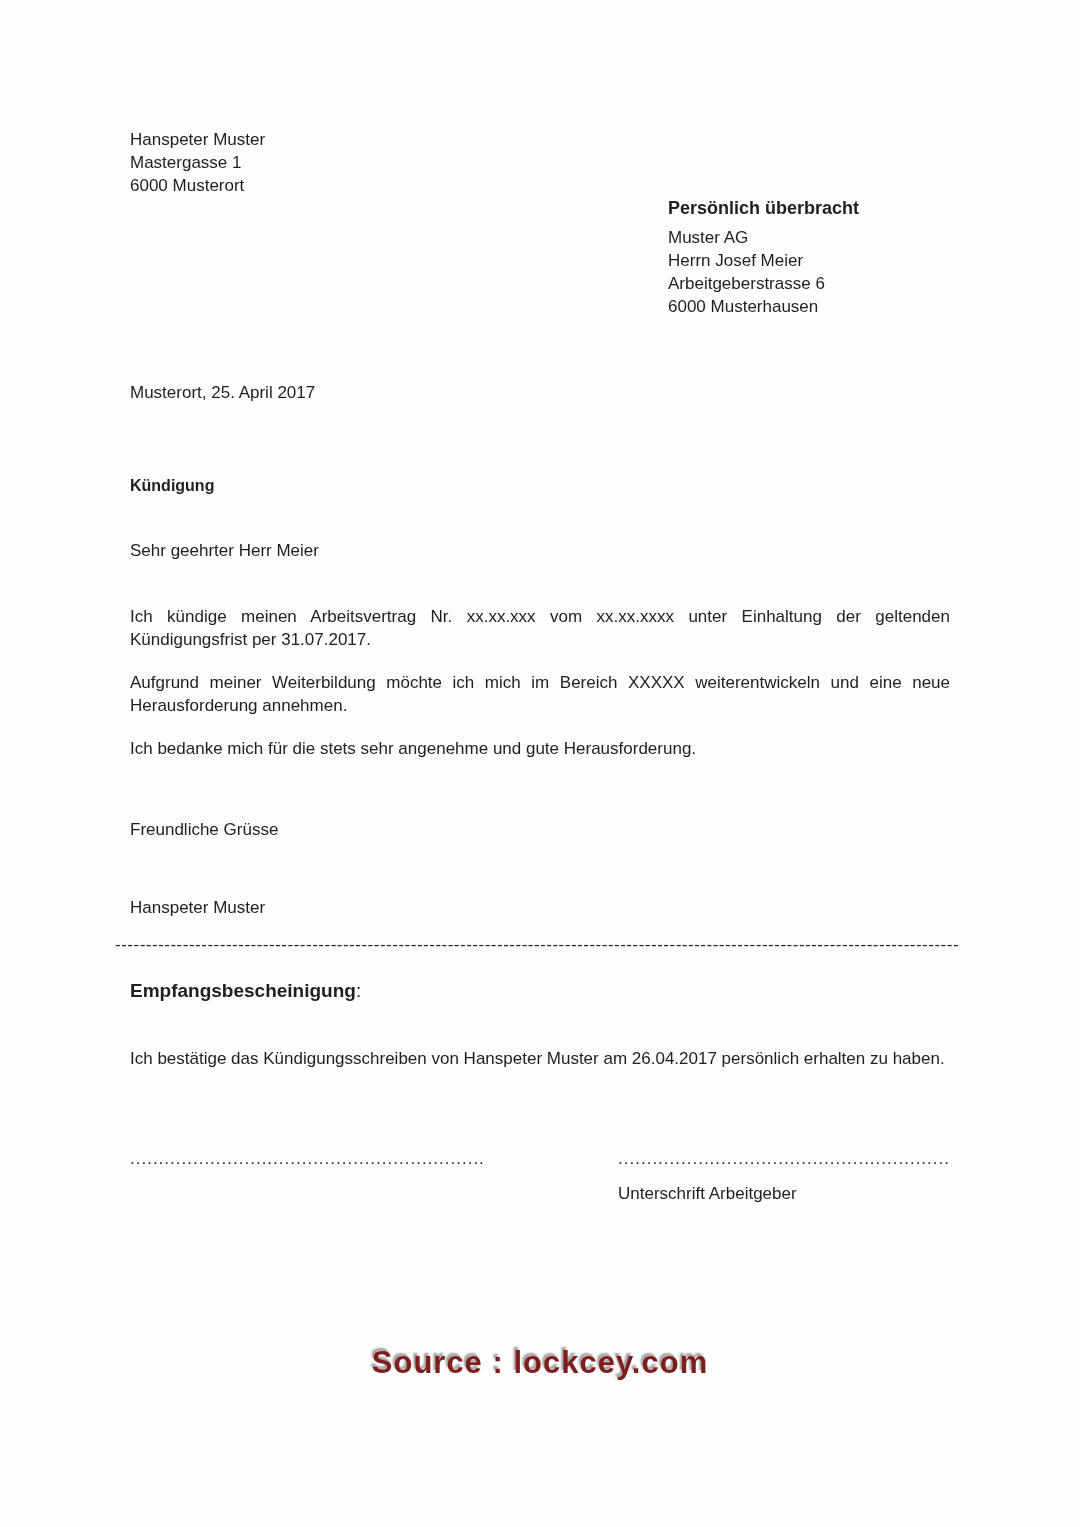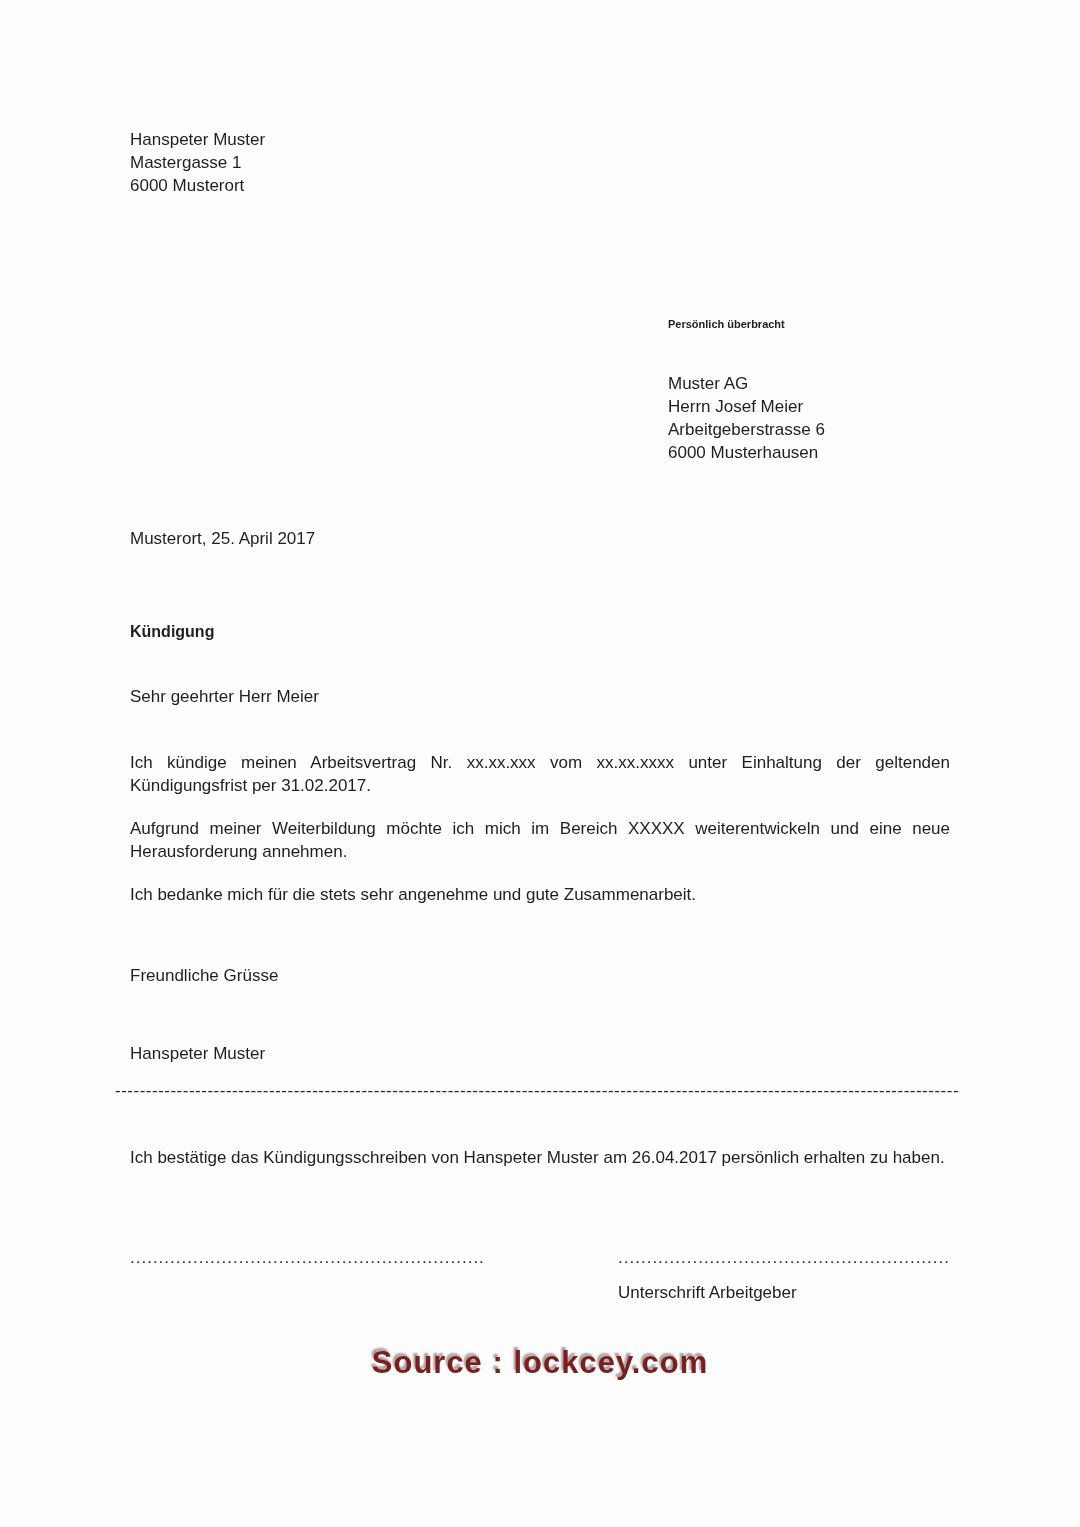--- a/index.html
+++ b/index.html
@@ -17,27 +17,26 @@
     overflow: hidden;
     font-size: 17px;
     line-height: 23px;
   }
   .content {
     padding: 128px 130px 0 130px;
   }
   .sender div { white-space: nowrap; }
   .delivery {
     margin-left: 538px;
-    margin-top: 116px;
     font-weight: bold;
-    font-size: 11px;
+    font-size: 18px;
   }
   .recipient {
     margin-left: 538px;
-    margin-top: 36px;
+    margin-top: 6px;
   }
   .dateline { margin-top: 63px; }
   .subject {
     margin-top: 70px;
     font-weight: bold;
     font-size: 16px;
     line-height: 24px;
   }
   .salutation { margin-top: 41px; }
   .body-par { margin-top: 43px; }
@@ -107,30 +106,31 @@
       <div>Arbeitgeberstrasse 6</div>
       <div>6000 Musterhausen</div>
     </div>
 
     <div class="dateline">Musterort, 25. April 2017</div>
 
     <div class="subject">Kündigung</div>
 
     <div class="salutation">Sehr geehrter Herr Meier</div>
 
-    <p class="body-par justified">Ich kündige meinen Arbeitsvertrag Nr. xx.xx.xxx vom xx.xx.xxxx unter Einhaltung der geltenden Kündigungsfrist per 31.02.2017.</p>
+    <p class="body-par justified">Ich kündige meinen Arbeitsvertrag Nr. xx.xx.xxx vom xx.xx.xxxx unter Einhaltung der geltenden Kündigungsfrist per 31.07.2017.</p>
     <p class="body-par justified">Aufgrund meiner Weiterbildung möchte ich mich im Bereich XXXXX weiterentwickeln und eine neue Herausforderung annehmen.</p>
-    <p class="body-par">Ich bedanke mich für die stets sehr angenehme und gute Zusammenarbeit.</p>
+    <p class="body-par">Ich bedanke mich für die stets sehr angenehme und gute Herausforderung.</p>
 
     <div class="closing">Freundliche Grüsse</div>
 
     <div class="sig-name">Hanspeter Muster</div>
 
     <div class="separator">--------------------------------------------------------------------------------------------------------------------------------------------------------------------</div>
 
+    <div class="receipt-heading"><span class="bold">Empfangsbescheinigung</span><span>:</span></div>
 
     <p class="receipt-body">Ich bestätige das Kündigungsschreiben von Hanspeter Muster am 26.04.2017 persönlich erhalten zu haben.</p>
 
     <div class="sig-row">
       <div class="sig-field-left">
         <div class="dots">..............................................................</div>
       </div>
       <div class="sig-field-right">
         <div class="dots">..........................................................</div>
         <div class="sig-label">Unterschrift Arbeitgeber</div>

